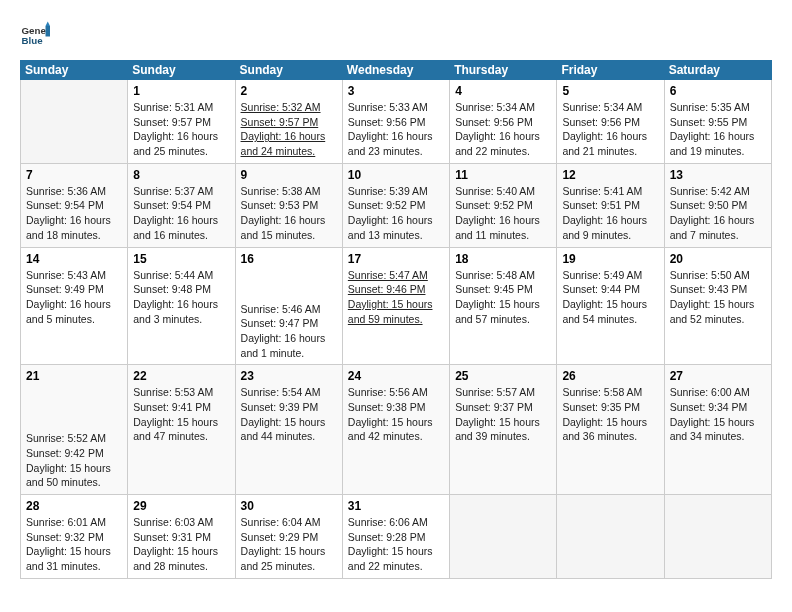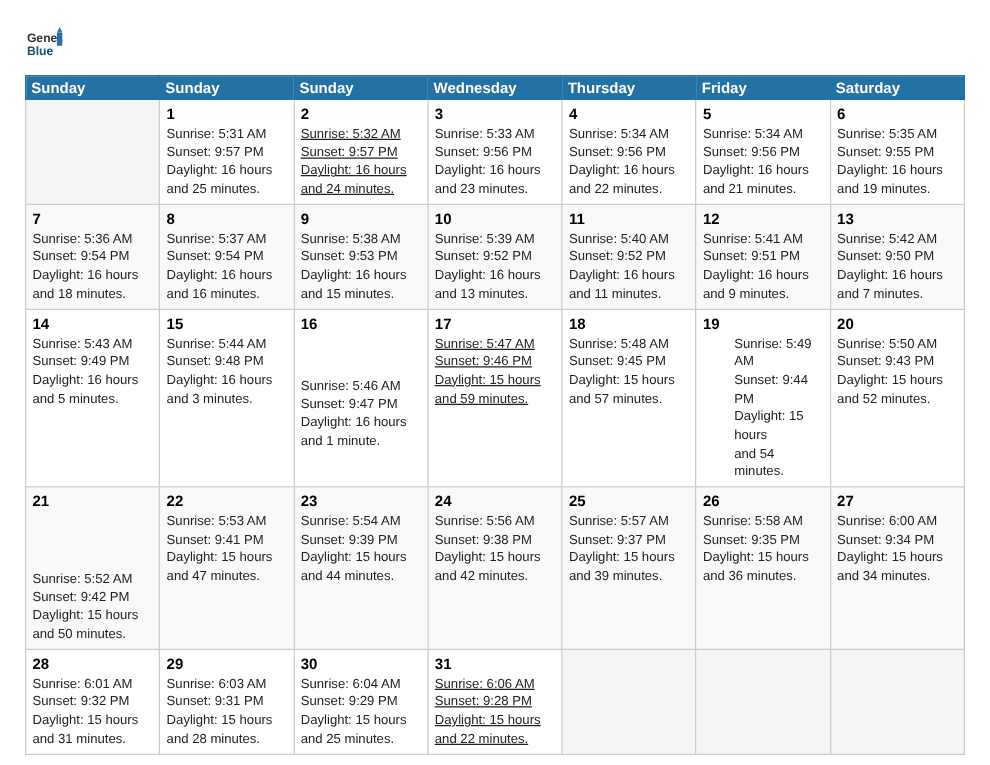--- a/index.html
+++ b/index.html
@@ -235,21 +235,21 @@
         </td>
         <td>
           <div class="day-number">18</div>
           <div class="cell-content" style="white-space: pre-line;">Sunrise: 5:48 AM
 Sunset: 9:45 PM
 Daylight: 15 hours
 and 57 minutes.</div>
         </td>
         <td>
           <div class="day-number">19</div>
-          <div class="cell-content" style="white-space: pre-line; margin-left: 25px;">Sunrise: 5:49 AM
+          <div class="cell-content" style="white-space: pre-line;">Sunrise: 5:49 AM
 Sunset: 9:44 PM
 Daylight: 15 hours
 and 54 minutes.</div>
         </td>
         <td>
           <div class="day-number">20</div>
           <div class="cell-content" style="white-space: pre-line;">Sunrise: 5:50 AM
 Sunset: 9:43 PM
 Daylight: 15 hours
 and 52 minutes.</div>
@@ -323,21 +323,21 @@
         </td>
         <td>
           <div class="day-number">30</div>
           <div class="cell-content" style="white-space: pre-line;">Sunrise: 6:04 AM
 Sunset: 9:29 PM
 Daylight: 15 hours
 and 25 minutes.</div>
         </td>
         <td>
           <div class="day-number">31</div>
-          <div class="cell-content" style="white-space: pre-line; text-decoration: underline;">Sunrise: 6:06 AM
+          <div class="cell-content" style="white-space: pre-line;">Sunrise: 6:06 AM
 Sunset: 9:28 PM
 Daylight: 15 hours
 and 22 minutes.</div>
         </td>
         <td class="empty-cell"></td>
         <td class="empty-cell"></td>
         <td class="empty-cell"></td>
       </tr>
     </tbody>
 </table>

